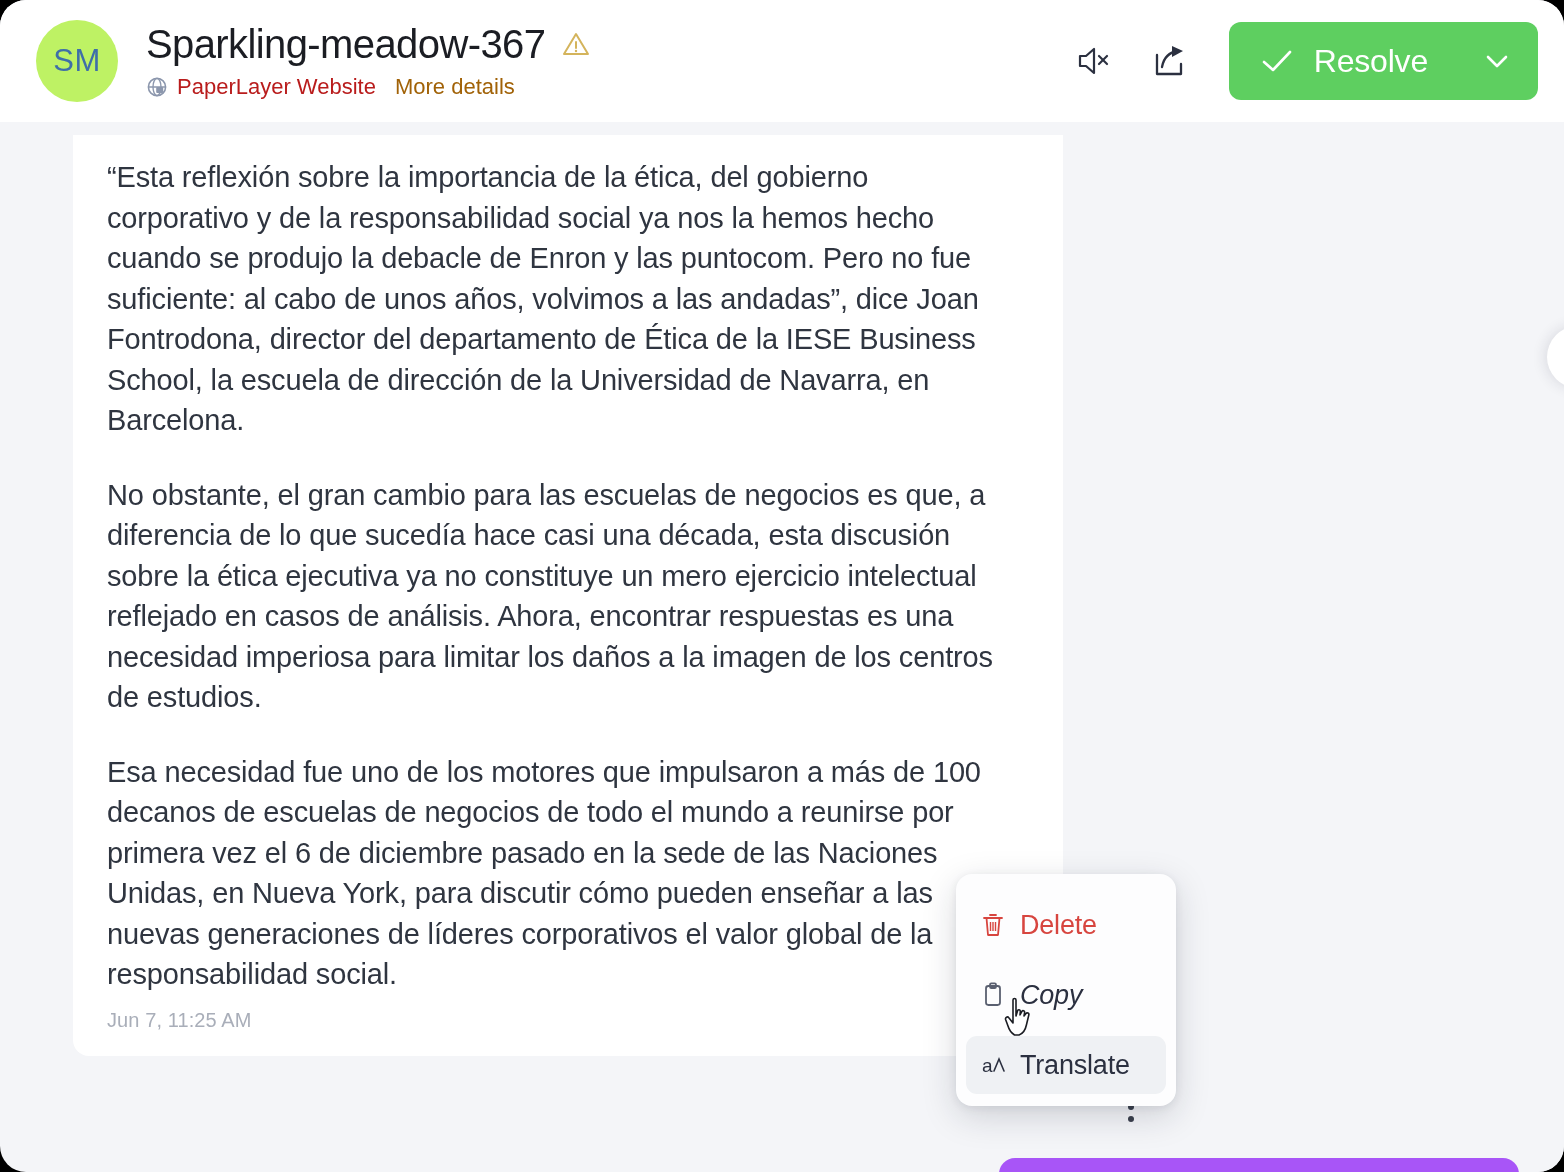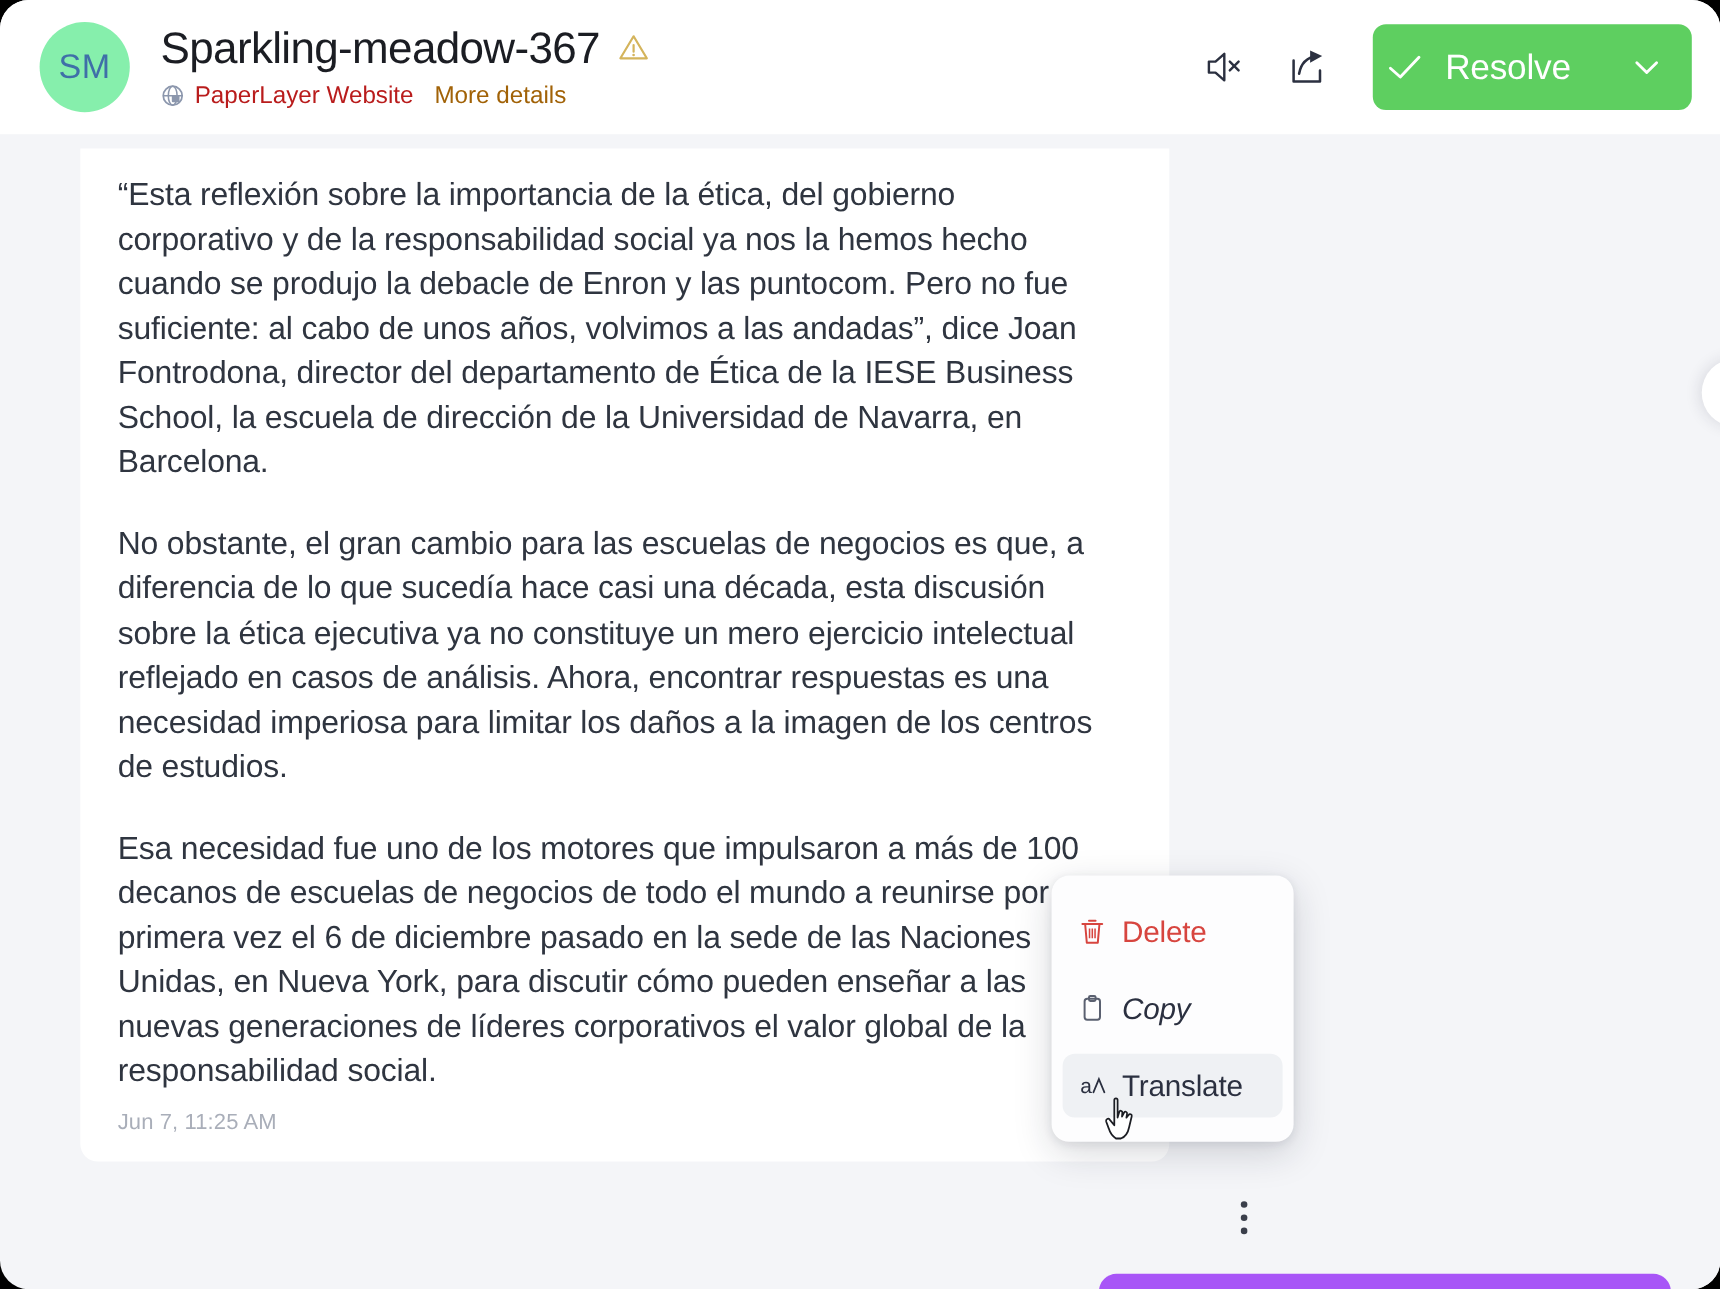--- a/index.html
+++ b/index.html
@@ -24,21 +24,21 @@
     height: 122px;
     background: #ffffff;
     display: flex;
     align-items: center;
     padding: 0 26px 0 36px;
     z-index: 40;
   }
   #avatar {
     width: 82px; height: 82px;
     border-radius: 50%;
-    background: #86efac;
+    background: #bef264;
     color: #3f6fa8;
     font-size: 31px;
     letter-spacing: 0.5px;
     display: flex; align-items: center; justify-content: center;
     flex: 0 0 auto;
   }
   #header-text { margin-left: 28px; flex: 1 1 auto; min-width: 0; }
   #title-row { display: flex; align-items: center; gap: 16px; }
   #page-title {
     font-size: 40px;
@@ -59,21 +59,21 @@
   .icon-btn {
     width: 46px; height: 46px;
     display: flex; align-items: center; justify-content: center;
     cursor: pointer; background: none; border: none;
   }
   #resolve-button {
     display: flex; align-items: center;
     background: #5ecf60;
     border: none; border-radius: 12px;
     height: 78px;
-    padding: 0 26px 0 12px;
+    padding: 0 26px 0 31px;
     color: #ffffff;
     cursor: pointer;
     margin-left: 6px;
     gap: 20px;
   }
   #resolve-label { font-size: 32px; letter-spacing: -0.2px; }
   #resolve-caret { margin-left: 34px; display: flex; }
 
   
   #conversation {
@@ -113,26 +113,26 @@
     display: flex; flex-direction: column; align-items: center; justify-content: center;
     gap: 6px;
     cursor: pointer;
     z-index: 20;
   }
   .kebab-dot { width: 6px; height: 6px; border-radius: 50%; background: #3a3f4b; display: block; }
 
   
   #context-menu {
     position: absolute;
-    top: 674px; left: 925px;
+    top: 752px; left: 925px;
     width: 220px;
     background: #fdfdfe;
     border-radius: 16px;
     box-shadow: 0 10px 34px rgba(24,30,48,0.17), 0 2px 8px rgba(24,30,48,0.08);
-    padding: 22px 10px 22px 10px;
+    padding: 22px 10px 12px 10px;
     z-index: 60;
   }
   .menu-item {
     display: flex; align-items: center;
     gap: 14px;
     height: 58px;
     padding: 0 14px;
     border-radius: 11px;
     font-size: 27px;
     color: #2b3040;

